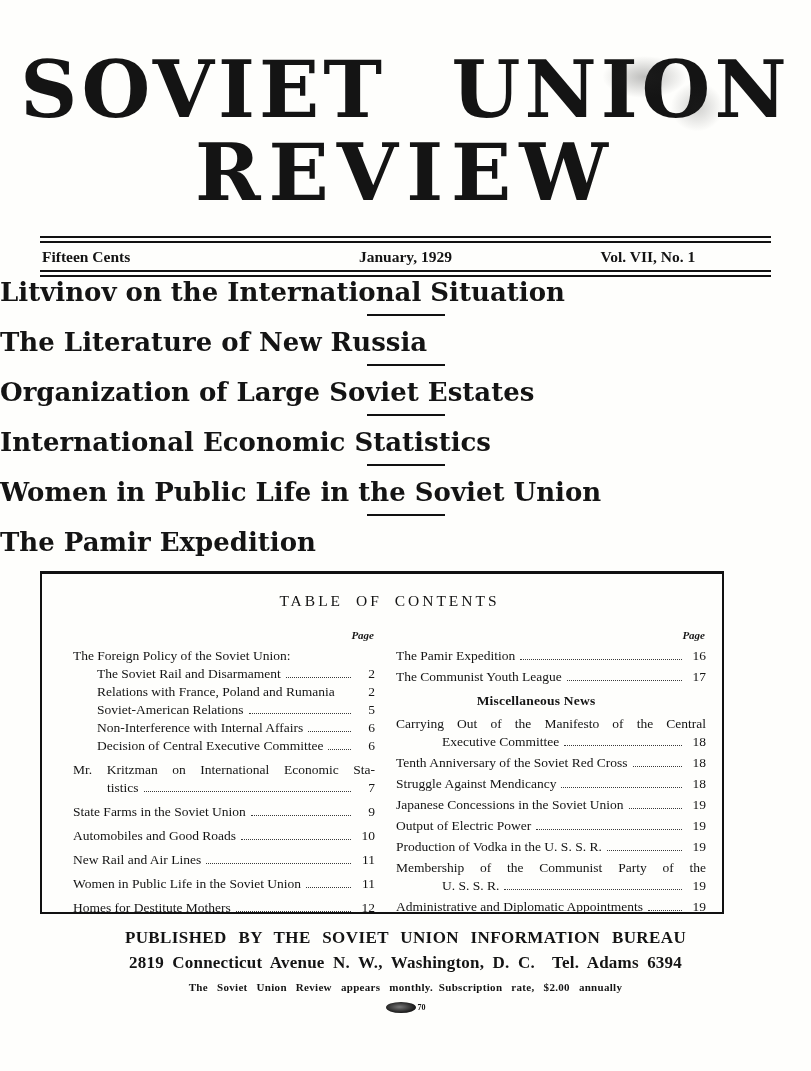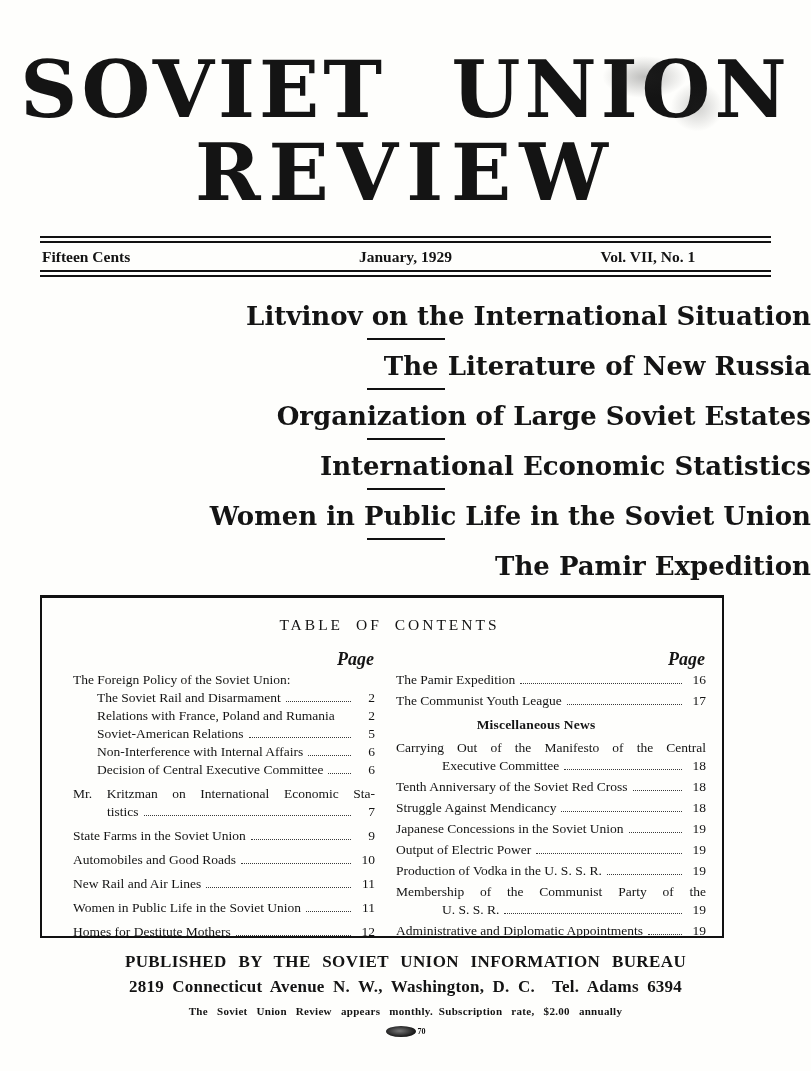--- a/index.html
+++ b/index.html
@@ -37,21 +37,21 @@
   .double-rule{height:3px;border-top:2px solid #111;border-bottom:2px solid #111;}
   .dateline{
     display:flex;align-items:baseline;
     font-weight:bold;font-size:15.5px;
     padding:5px 2px 4px;
   }
   .dateline .dl-left{flex:1;text-align:left;}
   .dateline .dl-center{flex:1;text-align:center;}
   .dateline .dl-right{flex:1;text-align:center;}
   
-  .headlines{margin-top:24px;text-align:right;}
+  .headlines{text-align:left;}
   .headline{
     font-family:"DejaVu Serif", serif;
     font-weight:bold;font-size:26px;
     line-height:30px;white-space:nowrap;
   }
   .headline-rule{
     width:78px;border:0;border-bottom:2.5px solid #111;
     margin:7px auto 11px;
   }
   
@@ -66,21 +66,21 @@
   .toc-title{
     text-align:center;font-size:15.5px;letter-spacing:3px;
     margin-top:6px;word-spacing:6px;
   }
   .toc-cols{display:flex;margin-top:16px;}
   .toc-col-left{width:302px;}
   .toc-col-gap{width:21px;}
   .toc-col-right{flex:1;}
   .page-label{
     text-align:right;font-style:italic;font-weight:bold;
-    font-size:18px;margin-bottom:3px;padding-right:1px;
+    font-size:11px;margin-bottom:3px;padding-right:1px;
   }
   .toc{font-size:13.5px;line-height:18px;}
   .toc-entry{display:flex;align-items:baseline;}
   .toc-entry .t{white-space:nowrap;}
   .leader{
     flex:1;min-width:4px;
     border-bottom:1.5px dotted #3a3a3a;
     margin:0 4px 3px 5px;
   }
   .no-leader .leader{border-bottom:none;}

